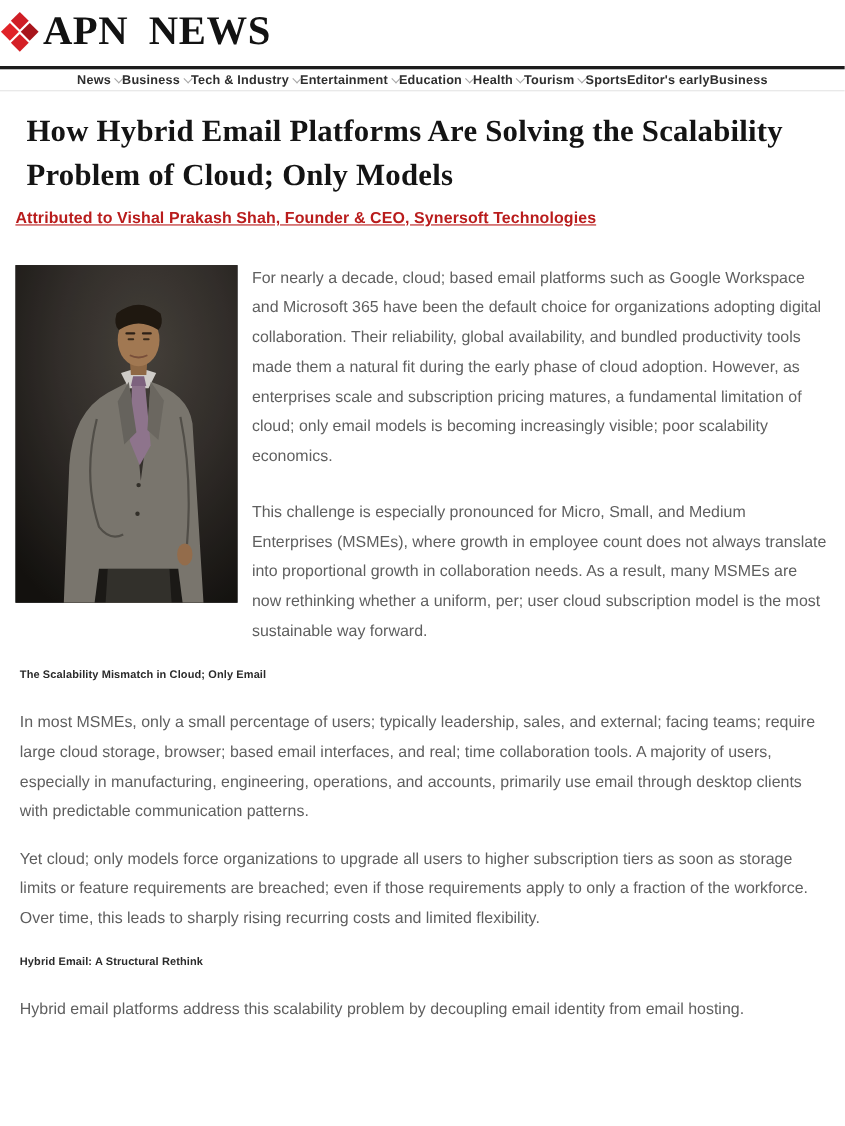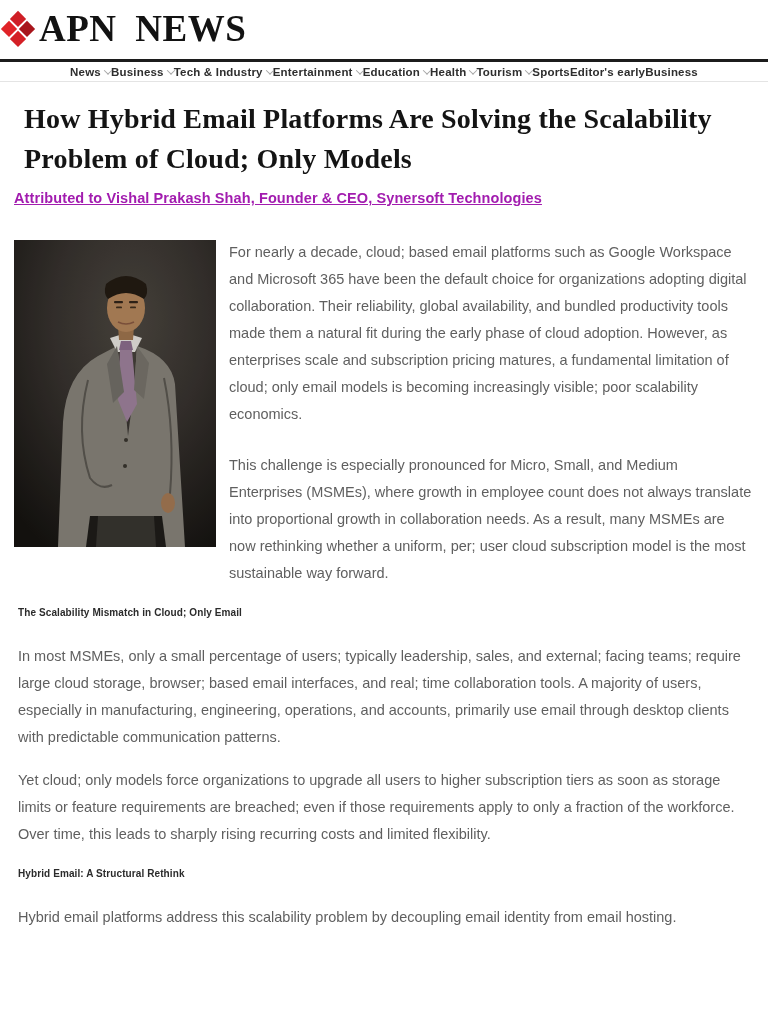--- a/index.html
+++ b/index.html
@@ -41,21 +41,21 @@
 
   
   main { padding: 0 14px; }
   h1 {
     font-family: "Liberation Serif", serif;
     font-size: 28px; font-weight: 700; color: #141414;
     line-height: 40px; letter-spacing: 0.2px;
     margin: 17px 0 10px 10px;
   }
   .byline {
-    font-size: 14.5px; font-weight: 700; color: #a21caf;
+    font-size: 14.5px; font-weight: 700; color: #b91c1c;
     text-decoration: underline; letter-spacing: 0.1px;
     margin: 0; line-height: 19px;
   }
   .article-body {
     position: relative; margin-top: 31px;
     font-size: 14.5px; line-height: 27px; color: #5f5f5f;
   }
   .photo {
     position: absolute; left: 0; top: 1px;
     width: 202px; height: 307px; background: #222;

